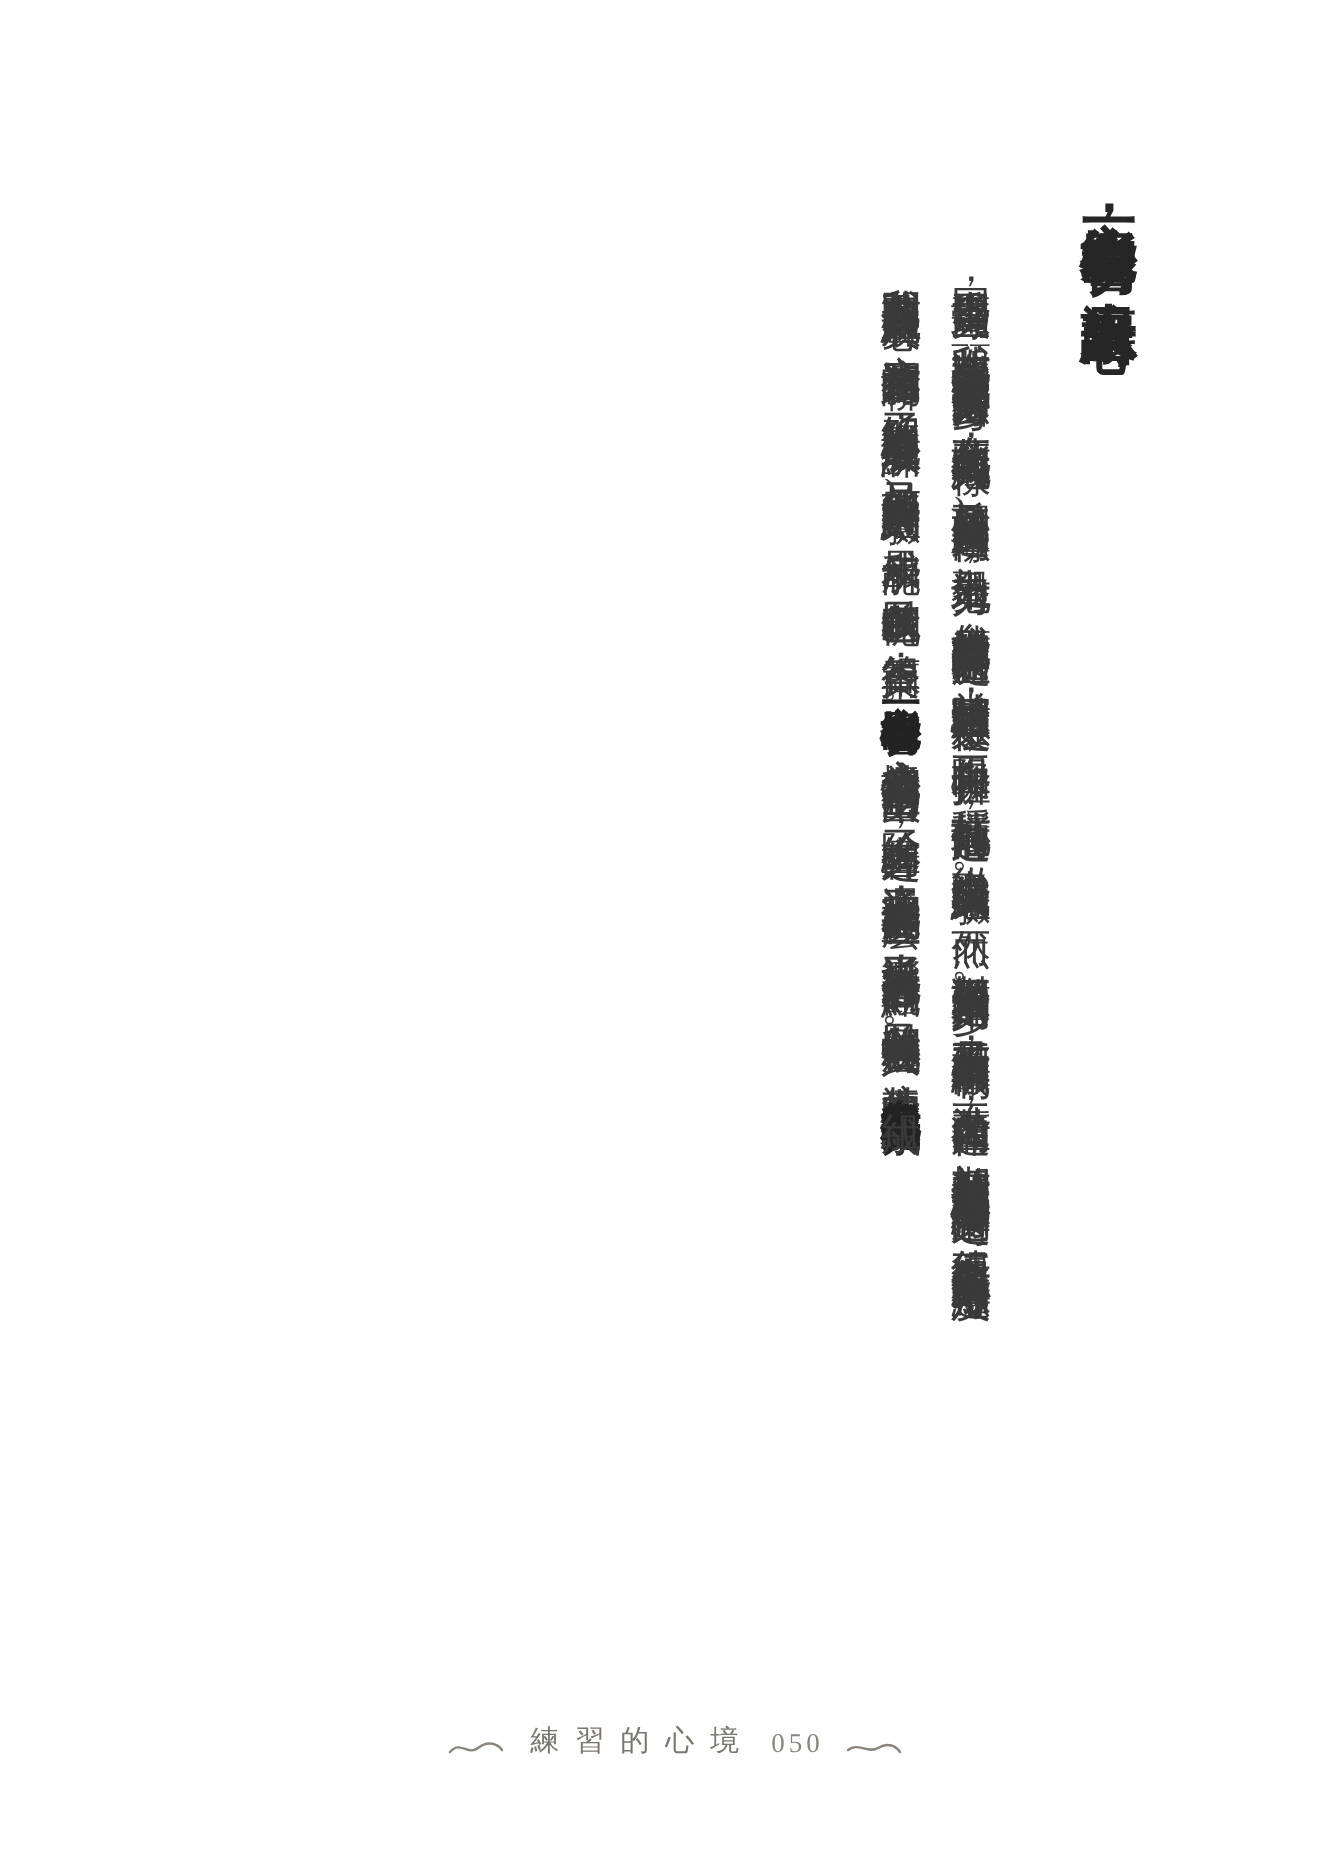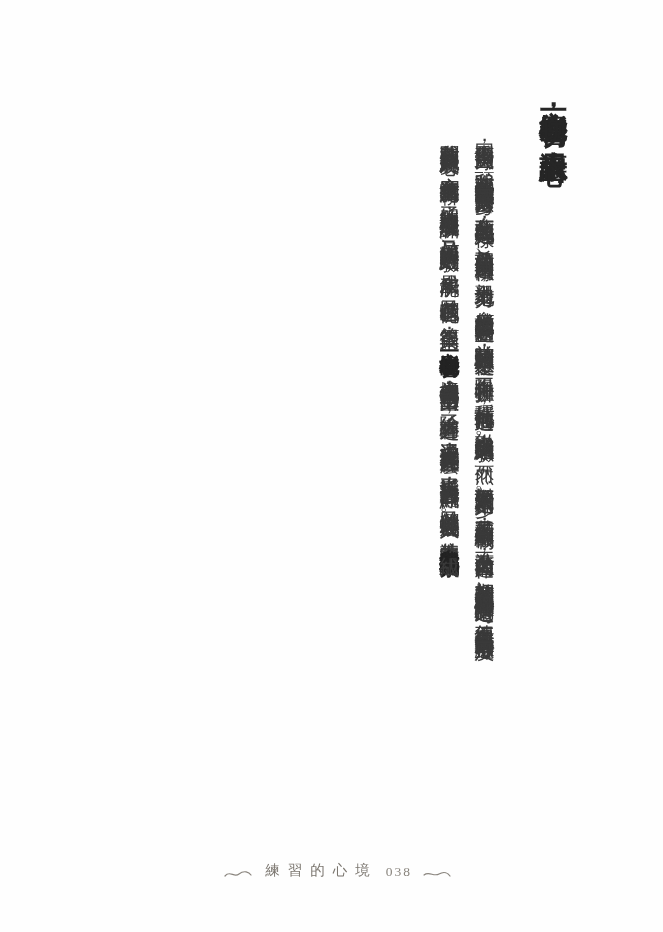--- a/index.html
+++ b/index.html
@@ -85,19 +85,19 @@
     <p class="para"><span>因爲學習高爾夫球，我頭一次有機會將這些機制彙整成一套實用可行的方法當參考。在此之前的我就像其他人一樣，希望自己只要朝個人的高遠目標、毅力十足地努力，自然應該就能從中得到樂趣和益處；當時想體驗的是鎖定目標之後，不畏阻礙和挫折，穩扎穩打地向前邁進，從中汲取自我探索的經驗。然而，對於學習的渴求卻只是第一步。若是不了解正確的練習機制，不清楚自己內在的運作，初期鼓舞我們踏入新領域的決心和動力恐怕終有消逝之時，使得不久前還看似值得努力的目標顯得遙不可及。</span></p>
         <p class="para"><span>我曾問自己爲何要如此麻煩費心？究竟這和生活有何關聯？了解練習的心境並加以發展訓練，又是如何影響人時時刻刻的經驗、成果和所能，以及我們自己呢？答案很簡單：</span><strong>心境能影響一切</strong><span>。心境就像我們用來勾勒生活的空白頁，除了繪畫內容之外，還決定了我們究竟能夠畫些什麼，也影響了人看待他人和自己的觀點，以及我們將蛻變成何種人。這其中的心態就由</span><strong>自我紀律和自我覺察</strong><span>組成，</span></p>
       </div>
   </div>
 
   <div class="footer">
     <svg class="wave" width="30" height="12" viewBox="0 0 30 12" aria-hidden="true">
       <path d="M2,8 C7,2 11,10 16,6 S26,4 28,7" fill="none" stroke="#8a857e" stroke-width="1.2" stroke-linecap="round"></path>
     </svg>
     <span class="book">練習的心境</span>
-    <span class="num">038</span>
+    <span class="num">050</span>
     <svg class="wave" width="30" height="12" viewBox="0 0 30 12" aria-hidden="true">
       <path d="M2,7 C7,3 12,9 17,6 S26,5 28,8" fill="none" stroke="#8a857e" stroke-width="1.2" stroke-linecap="round"></path>
     </svg>
   </div>
 
 </div>
 
 </body></html>

